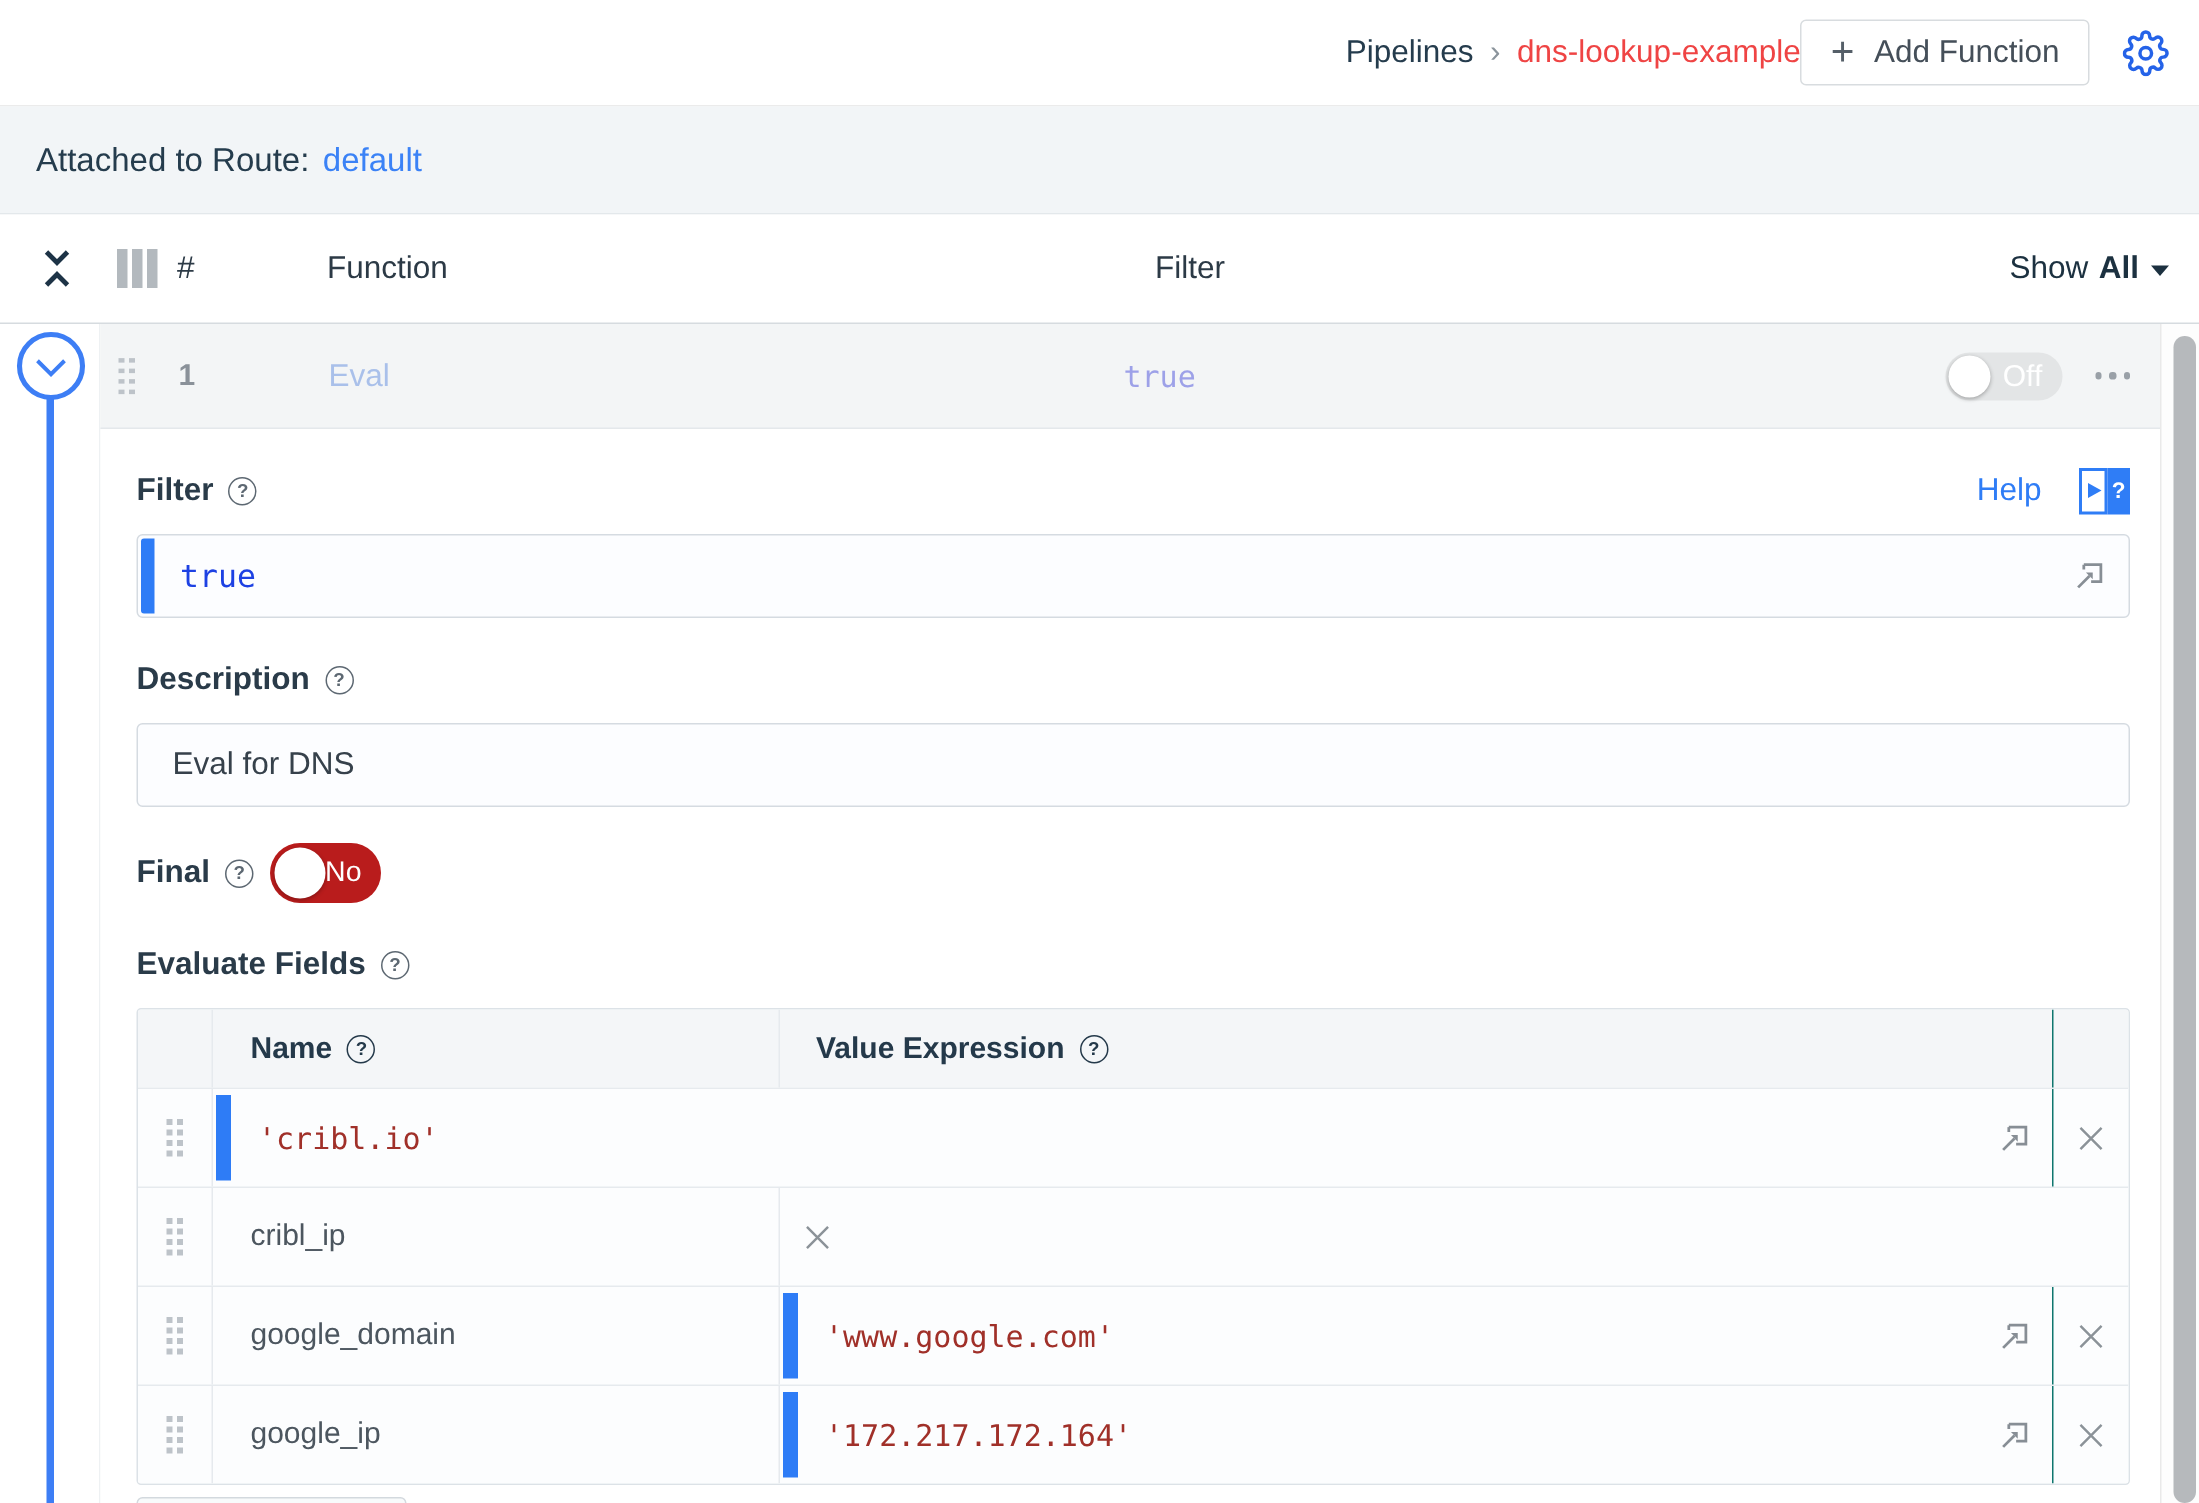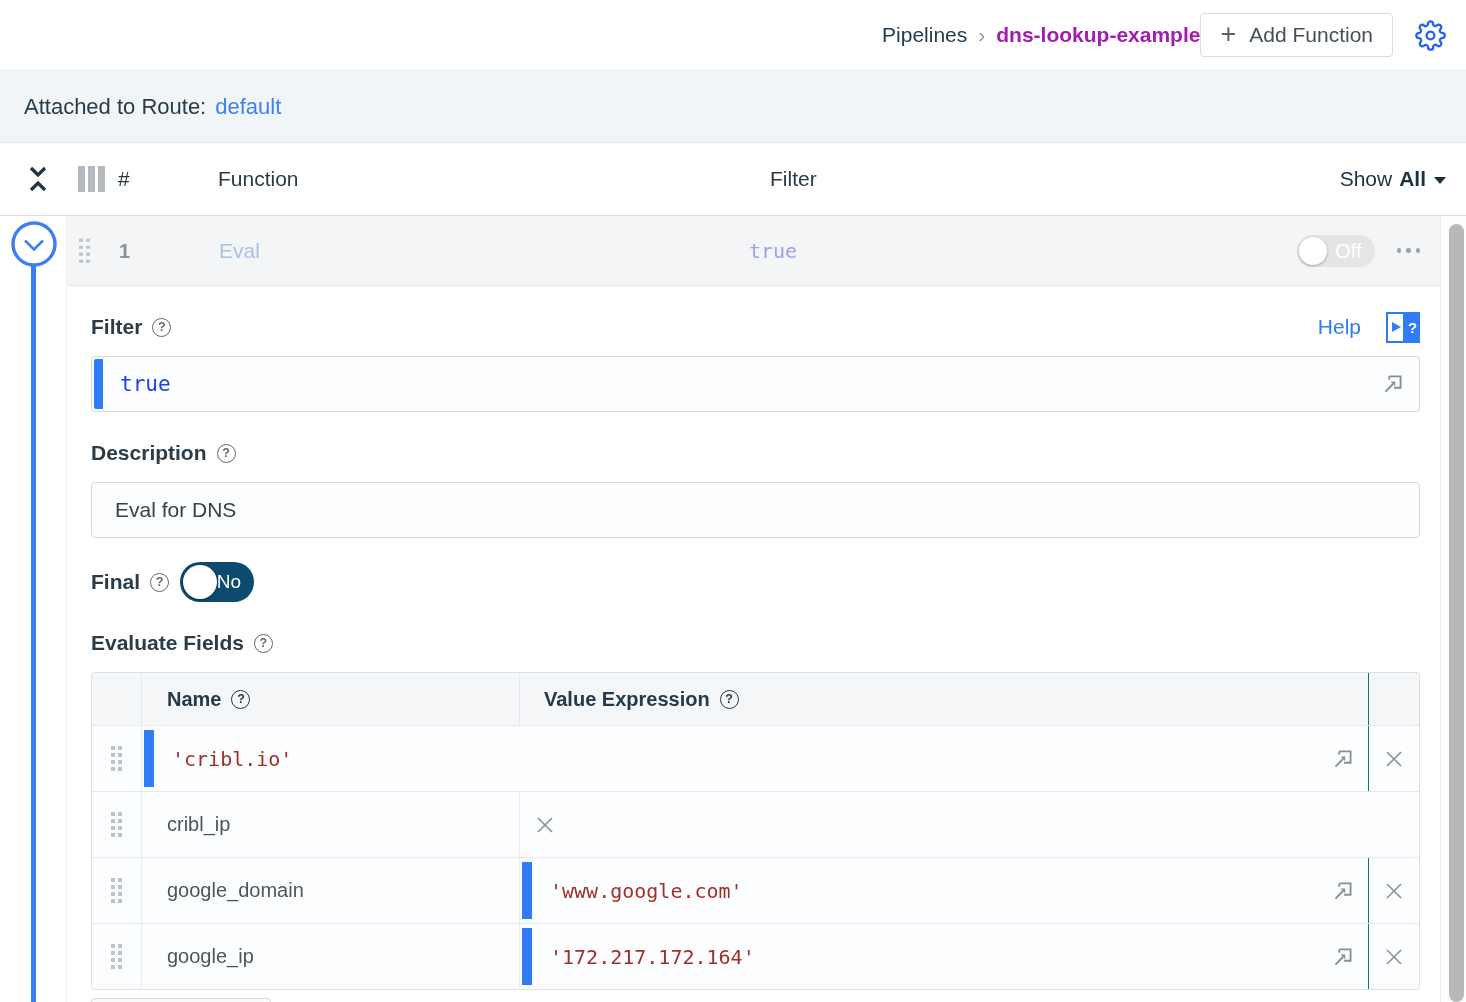--- a/index.html
+++ b/index.html
@@ -10,21 +10,21 @@
     -webkit-font-smoothing:antialiased;
   }
   .mono { font-family:"DejaVu Sans Mono", monospace; }
 
   
   .app-header{ height:71px; border-bottom:1px solid #ebebeb; display:flex;
     align-items:center; justify-content:flex-end; padding:0 20px 0 24px; }
   .breadcrumb{ font-size:21px; display:flex; align-items:center; }
   .bc-root{ color:#253c4d; cursor:pointer; }
   .bc-sep{ color:#8b949c; margin:0 11px; }
-  .bc-current{ color:#a21caf;font-weight:bold; }
+  .bc-current{ color:#ef4444; }
   .header-actions{ display:flex; align-items:center; }
   .add-btn{ display:flex; align-items:center; gap:13px; height:44px; padding:0 19px;
     border:1px solid #d8dcdf; border-radius:4px; background:#fff; font-size:21px;
     color:#454f59; cursor:pointer; font-family:inherit; }
   .add-plus{ font-size:27px; font-weight:400; color:#555f68; line-height:1; margin-top:-2px; }
   .gear-btn{ margin-left:22px; border:none; background:none; padding:0; cursor:pointer; display:flex; }
 
   
   .route-bar{ height:72px; background:#f2f5f7; border-bottom:1px solid #e3e8eb;
     display:flex; align-items:center; padding-left:24px; font-size:22px; color:#253c4d; }
@@ -69,21 +69,21 @@
   .ellipsis i{ width:4.5px; height:4.5px; border-radius:50%; background:#99a0a7; display:block; }
 
   
   .toggle{ position:relative; cursor:pointer; }
   .toggle .knob{ position:absolute; border-radius:50%; background:#fff;
     box-shadow:0 1px 3px rgba(0,0,0,.3); }
   .toggle .tlabel{ position:absolute; color:#fff; }
   .toggle-off{ width:78px; height:32px; border-radius:16px; background:#e3e5e6; }
   .toggle-off .knob{ left:2px; top:2px; width:28px; height:28px; }
   .toggle-off .tlabel{ right:13px; line-height:32px; font-size:20px; }
-  .toggle-no{ width:74px; height:40px; border-radius:20px; background:#0c4a6e; }
+  .toggle-no{ width:74px; height:40px; border-radius:20px; background:#b91c1c; }
   .toggle-no .knob{ left:3px; top:3px; width:34px; height:34px; }
   .toggle-no .tlabel{ right:13px; line-height:40px; font-size:19px; }
 
   
   .panel{ background:#fff; padding:26px 20px 0 24px; }
   .label-row{ display:flex; justify-content:space-between; align-items:center;
     height:30px; margin-bottom:14px; }
   .field-label{ display:flex; align-items:center; gap:10px; font-size:21px;
     font-weight:700; color:#2a3b49; }
   .q{ width:19px; height:19px; border:1.4px solid #5d6872; border-radius:50%;

